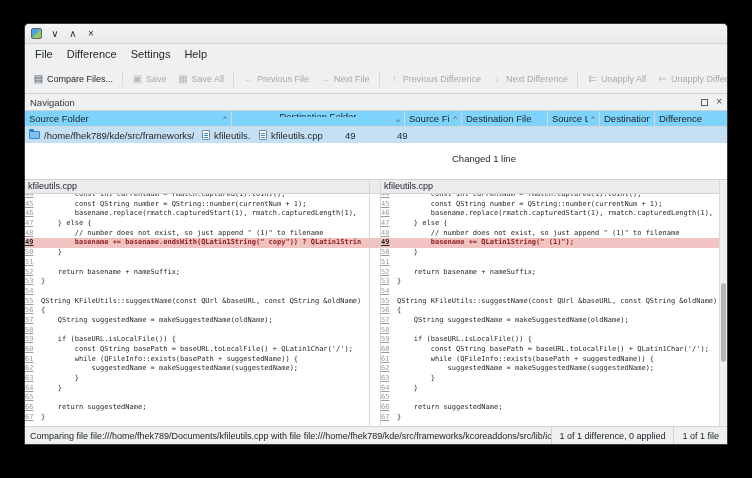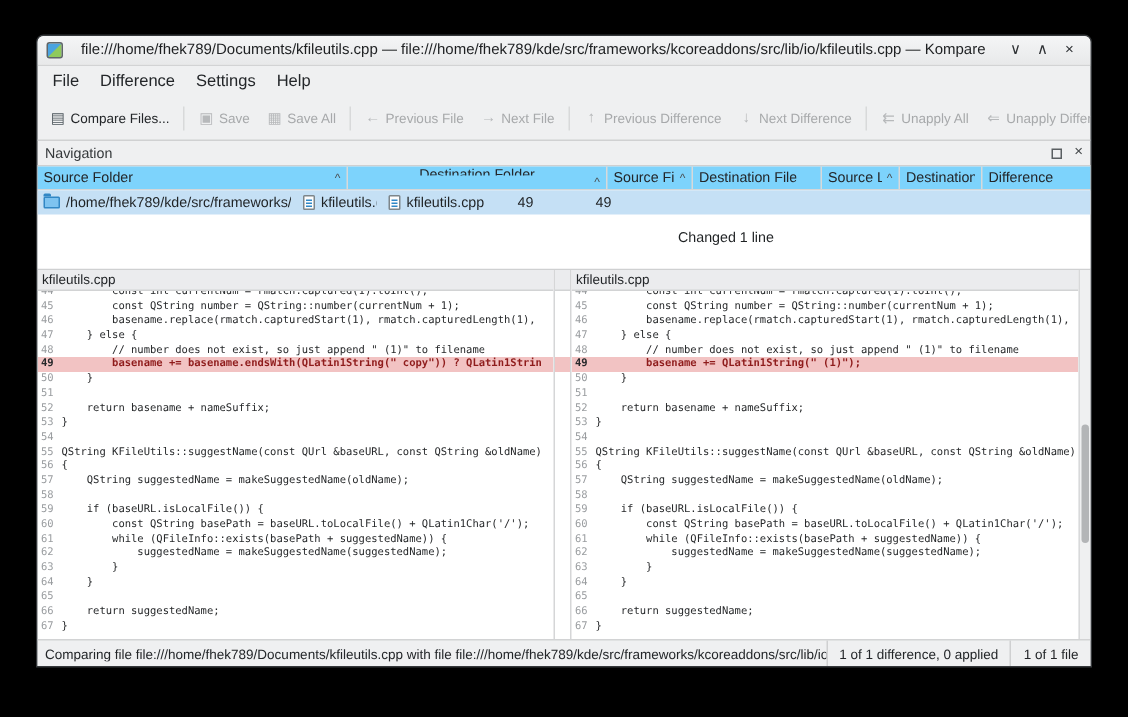--- a/index.html
+++ b/index.html
@@ -102,21 +102,21 @@
   .pane-left { width:345px; flex:none; border-right:1px solid #d5d6d7; }
   .pane-right { flex:1; border-left:1px solid #d5d6d7; }
   .connector { width:10px; flex:none; display:flex; flex-direction:column; background:#fff; }
   .pane-header, .connector-header {
     height:14px; flex:none; background:#ebecee; border-bottom:1px solid #d2d3d4;
     font-size:9px; color:#232629; padding:1px 3px 0 3px; white-space:nowrap; overflow:hidden;
   }
   .code { flex:1; overflow:hidden; font-family:"DejaVu Sans Mono", monospace; font-size:7px; }
   .code-line { display:flex; height:9.7px; line-height:9.7px; }
   .code-line:first-child, .conn-line:first-child { margin-top:-4px; }
-  .ln { width:16px; flex:none; text-align:center; padding-right:3px; color:#9a9da0; }
+  .ln { width:16px; flex:none; text-align:left; padding-right:3px; color:#9a9da0;text-decoration:underline; }
   .code-text { white-space:pre; overflow:hidden; color:#26282a; }
   .code-line.changed { background:#f2c3c3; }
   .code-line.changed .code-text { color:#8f1c1c; font-weight:bold; }
   .code-line.changed .ln { color:#26282a; font-weight:bold; }
   .conn-lines { flex:1; overflow:hidden; }
   .conn-line { height:9.7px; }
   .conn-line.changed { background:#f2c3c3; }
   .vscrollbar { width:8px; flex:none; background:#eff0f1; border-left:1px solid #d8d9da; position:relative; }
   .vthumb { position:absolute; left:1px; right:1px; top:42%; height:32%; background:#b3b5b7; border-radius:3px; }
   
@@ -127,21 +127,20 @@
   .status-msg { flex:1; white-space:nowrap; overflow:hidden; }
   .status-cell { padding:0 8px; border-left:1px solid #cfd0d1; white-space:nowrap; align-self:stretch; display:flex; align-items:center; }
 </style>
 </head>
 <body>
 
 <div class="window">
 
   <div class="titlebar">
     <span class="app-icon"></span>
-    <span class="title">file:///home/fhek789/Documents/kfileutils.cpp — file:///home/fhek789/kde/src/frameworks/kcoreaddons/src/lib/io/kfileutils.cpp — Kompare</span>
     <span class="win-controls">
       <span class="win-btn">∨</span>
       <span class="win-btn">∧</span>
       <span class="win-btn">×</span>
     </span>
   </div>
 
   <div class="menubar">
       <span class="menu-item">File</span>
       <span class="menu-item">Difference</span>

